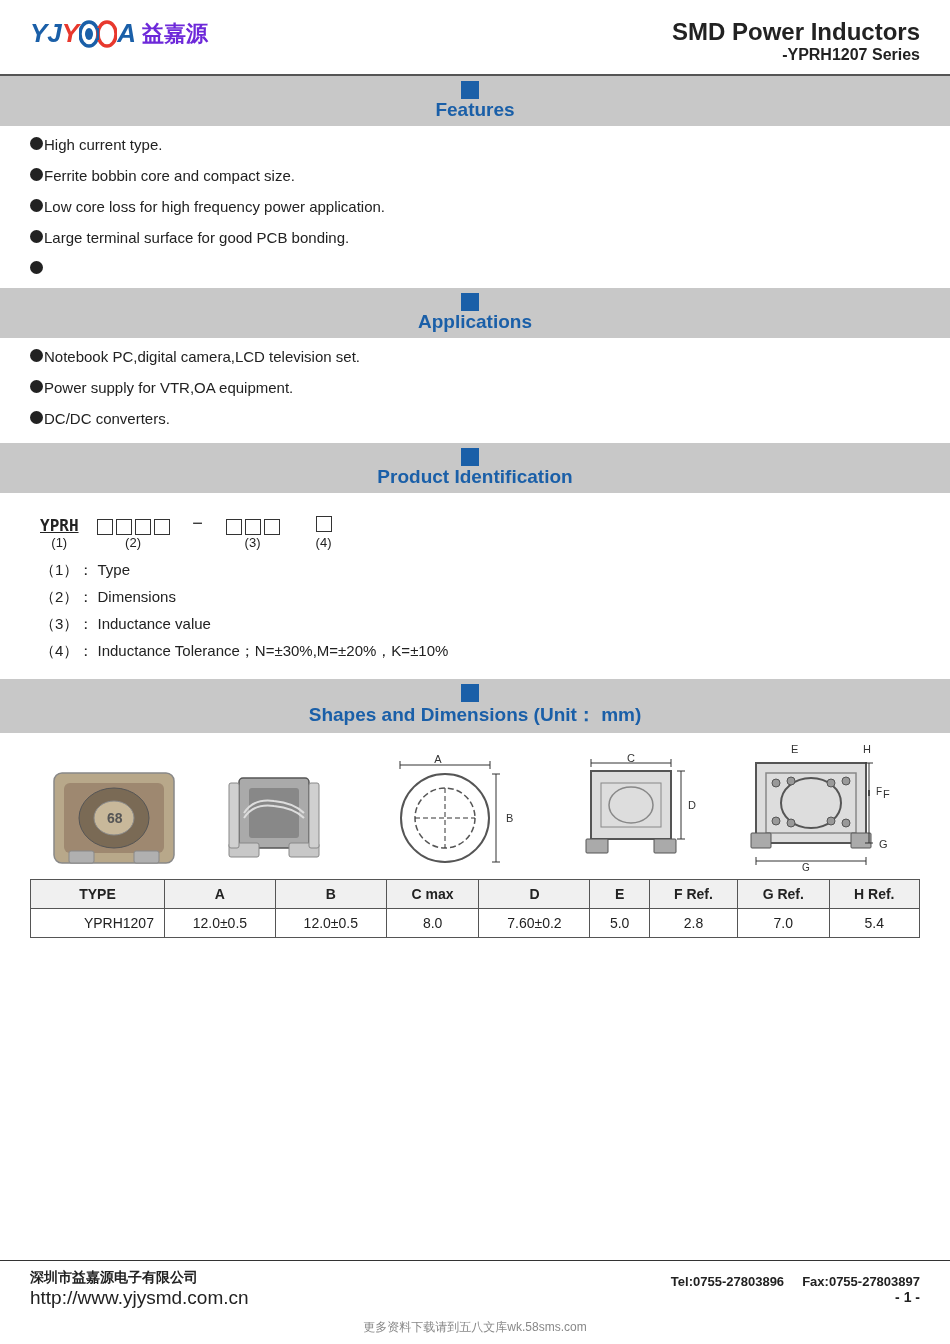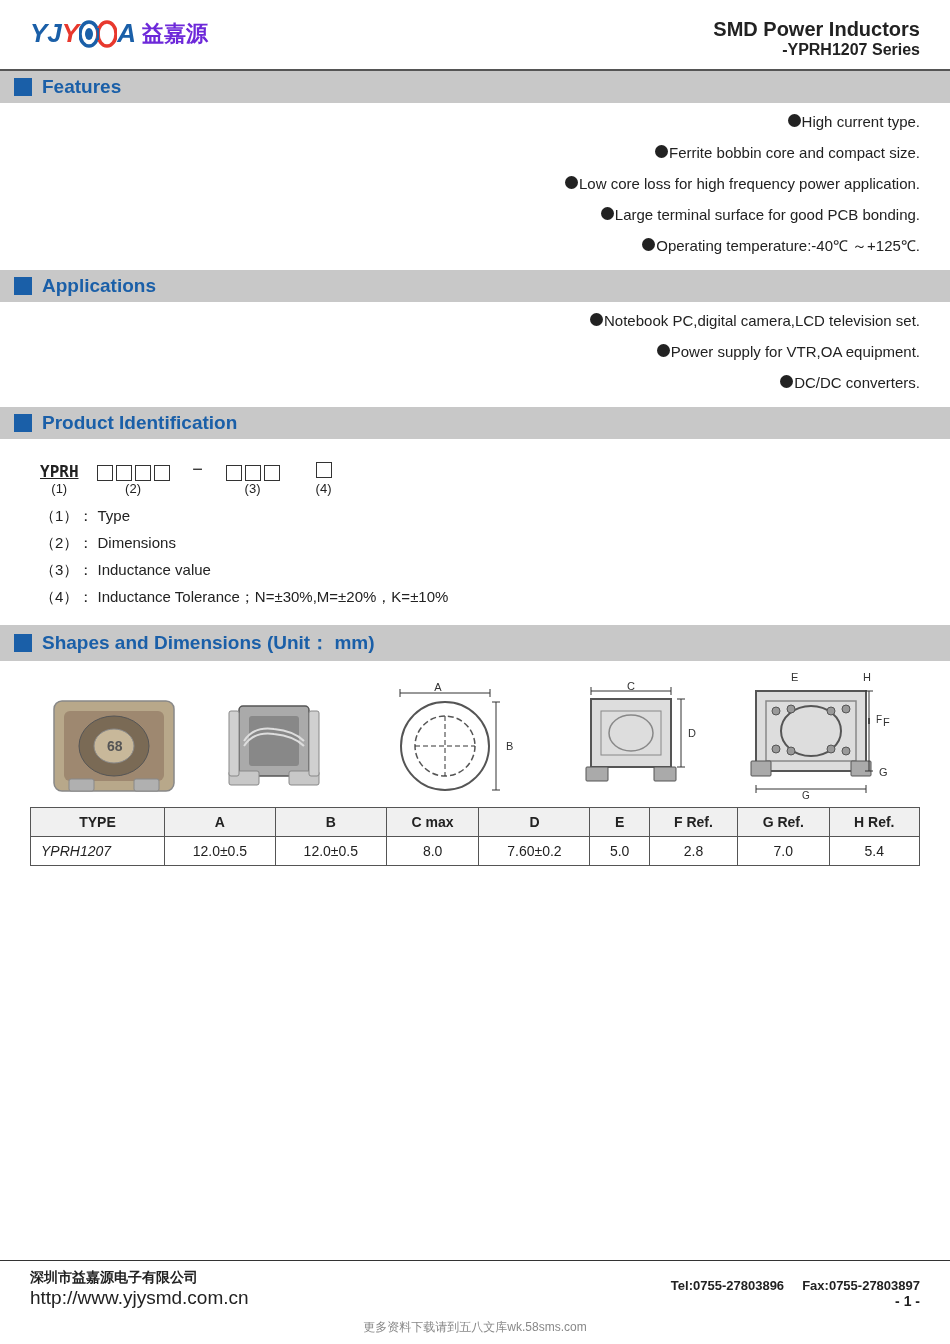--- a/index.html
+++ b/index.html
@@ -45,37 +45,38 @@
       font-family: SimSun, serif;
     }
     .logo-y { color: #1a5fa8; font-size: 26px; font-weight: 900; font-style: italic; font-family: Arial Black, sans-serif; }
     .logo-j { color: #1a5fa8; font-size: 26px; font-weight: 900; font-style: italic; font-family: Arial Black, sans-serif; }
     .logo-y2 { color: #e8382d; font-size: 26px; font-weight: 900; font-style: italic; font-family: Arial Black, sans-serif; }
 
     .header-title {
       text-align: right;
     }
     .header-title .line1 {
-      font-size: 20px;
+      font-size: 24px;
       font-weight: bold;
       color: #222;
     }
     .header-title .line2 {
       font-size: 16px;
       font-weight: bold;
       color: #222;
     }
 
     
     .section-header {
       display: flex;
       align-items: center;
       background: #c8c8c8;
       padding: 5px 14px;
       margin: 0;
+      flex-direction: column;
     }
     .section-square {
       width: 18px;
       height: 18px;
       background: #1a5fa8;
       margin-right: 10px;
       flex-shrink: 0;
     }
     .section-title {
       font-size: 19px;
@@ -92,21 +93,20 @@
       list-style: none;
       padding: 0;
     }
     .bullet-list li {
       display: flex;
       align-items: flex-start;
       gap: 1px;
       margin-bottom: 10px;
       font-size: 15px;
       line-height: 1.4;
-      justify-content: flex-end;
     }
     .bullet-dot {
       width: 13px;
       height: 13px;
       border-radius: 50%;
       background: #222;
       flex-shrink: 0;
       margin-top: 3px;
     }
 
@@ -140,32 +140,31 @@
     .dim-table th, .dim-table td {
       border: 1px solid #555;
       padding: 6px 10px;
       text-align: center;
     }
     .dim-table th {
       background: #f0f0f0;
       font-weight: bold;
     }
     .dim-table td:first-child {
-      text-align: left;
-      font-style: italic;
+      text-align: right;
     }
 
     
     .footer {
       margin-top: auto;
       border-top: 1.5px solid #333;
       padding: 8px 30px 6px 30px;
       display: flex;
       justify-content: space-between;
-      align-items: flex-end;
+      align-items: center;
       font-size: 13px;
       font-weight: bold;
     }
     .footer-left { }
     .footer-right {
       text-align: right;
     }
 
     
     .watermark {
@@ -230,21 +229,20 @@
       <li>
           <span class="bullet-dot"></span>
           <span>Low core loss for high frequency power application.</span>
         </li>
       <li>
           <span class="bullet-dot"></span>
           <span>Large terminal surface for good PCB bonding.</span>
         </li>
       <li>
           <span class="bullet-dot"></span>
-          <span>Operating temperature:-40℃ ～+125℃.</span>
         </li>
     </ul>
   </div>
 
   <div class="section-header">
     <div class="section-square"></div>
     <span class="section-title">Applications</span>
   </div>
   <div class="content">
     <ul class="bullet-list">

